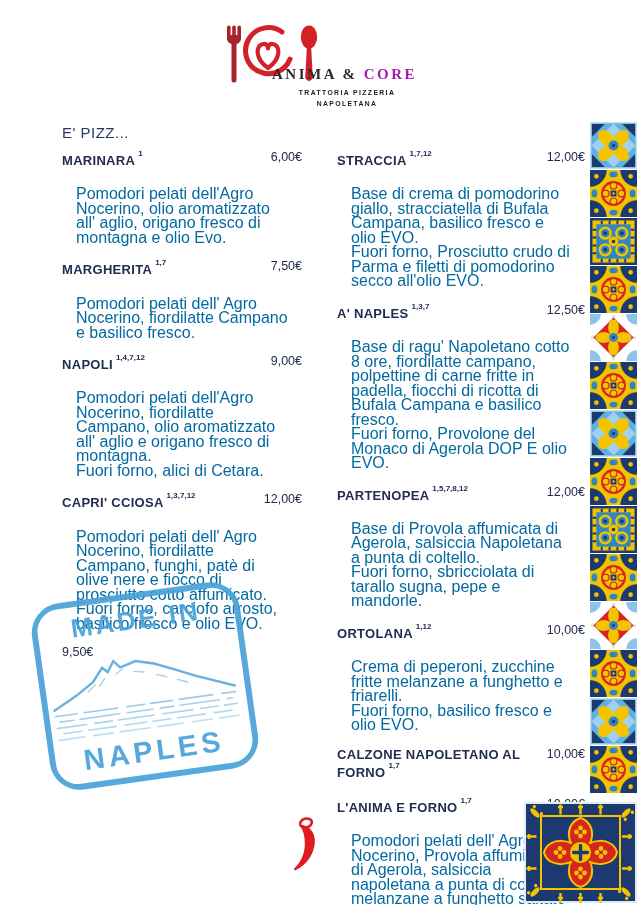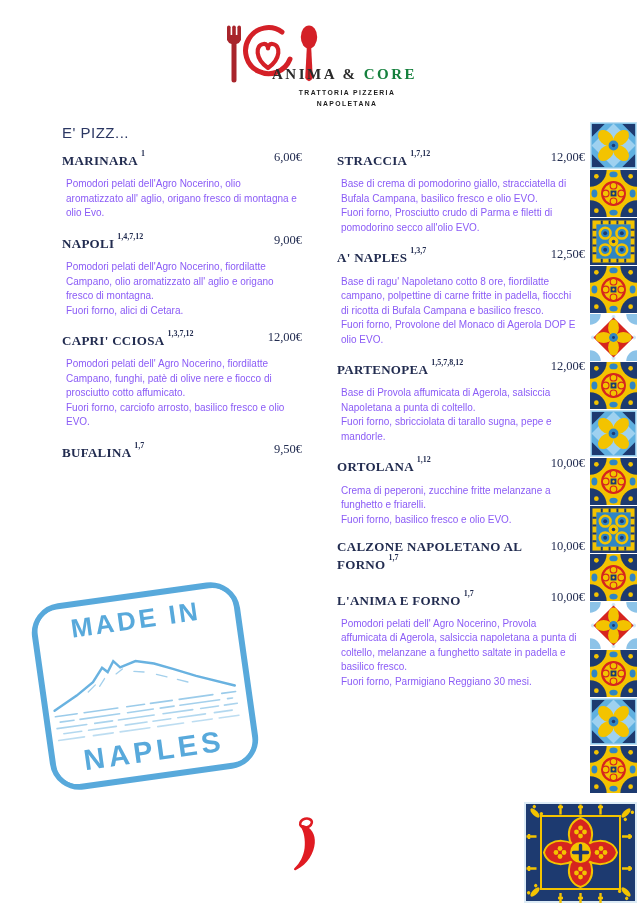--- a/index.html
+++ b/index.html
@@ -5,36 +5,36 @@
   html,body{margin:0;padding:0;background:#ffffff;}
   .page{position:relative;width:640px;height:905px;background:#ffffff;overflow:hidden;
         font-family:"Liberation Sans",sans-serif;}
 
   
   .logo{position:absolute;left:222px;top:24px;width:210px;height:82px;}
   .logo-graphic{position:absolute;left:0;top:0;width:102px;height:62px;}
   .brand{position:absolute;left:50px;top:42px;white-space:nowrap;
          font-family:"Liberation Serif",serif;font-size:15px;font-weight:700;
          letter-spacing:2.5px;color:#2b2b2b;}
-  .brand .core{color:#15803d;}
+  .brand .core{color:#a21caf;}
   .brand-sub{position:absolute;left:58px;top:64px;width:134px;text-align:center;
              font-size:6.8px;font-weight:700;letter-spacing:1.4px;color:#1c1c1c;line-height:1.55;}
 
   
   .section-title{position:absolute;left:62px;top:124px;font-size:15px;color:#2b3763;letter-spacing:.5px;}
   .col{position:absolute;top:150px;}
   .col-left{left:62px;width:240px;}
   .col-right{left:337px;width:248px;}
   .item{margin-bottom:12px;}
-  .item-head{display:flex;justify-content:space-between;align-items:flex-start;font-family:Liberation Serif, serif;}
+  .item-head{display:flex;justify-content:space-between;align-items:flex-start;}
   .item-name{flex:1;margin:0 6px 5px 0;font-size:13px;font-weight:700;color:#222c50;
              letter-spacing:.3px;line-height:15px;}
   .item-name sup{font-size:8px;font-weight:600;color:#222c50;position:relative;top:-4px;margin-left:3px;letter-spacing:0;}
   .price{font-size:12.5px;color:#222c50;white-space:nowrap;line-height:15px;}
-  .desc{margin:4px;font-size:10px;color:#8b5cf6;line-height:14.5px;white-space:pre-line;}
+  .desc{margin:14px;font-size:16px;color:#0369a1;line-height:14.5px;white-space:pre-line;}
 
   
   .tile-strip{position:absolute;left:590px;top:122px;width:47px;display:flex;flex-direction:column;gap:1px;}
   .tile{width:47px;height:47px;display:block;}
   .large-tile{position:absolute;left:524px;top:802px;width:113px;height:101px;}
 
   
   .stamp{position:absolute;left:40px;top:592px;width:210px;height:188px;
          transform:rotate(-8deg);opacity:.92;}
   .stamp-border{position:absolute;inset:0;border:5px solid #4aa2d9;border-radius:30px;}
@@ -186,37 +186,43 @@
   <div class="col col-left">
     <div class="item">
       <div class="item-head">
         <h3 class="item-name"><span>MARINARA</span><sup>1</sup></h3>
         <span class="price">6,00€</span>
       </div>
       <p class="desc">Pomodori pelati dell'Agro Nocerino, olio aromatizzato all' aglio, origano fresco di montagna e olio Evo.</p>
     </div>
     <div class="item">
       <div class="item-head">
+        <h3 class="item-name"><span>MARGHERITA</span><sup>1,7</sup></h3>
+        <span class="price">7,50€</span>
+      </div>
+      <p class="desc">Pomodori pelati dell' Agro Nocerino, fiordilatte Campano e basilico fresco.</p>
+    </div>
+    <div class="item">
+      <div class="item-head">
         <h3 class="item-name"><span>NAPOLI</span><sup>1,4,7,12</sup></h3>
         <span class="price">9,00€</span>
       </div>
       <p class="desc">Pomodori pelati dell'Agro Nocerino, fiordilatte Campano, olio aromatizzato all' aglio e origano fresco di montagna.
 Fuori forno, alici di Cetara.</p>
     </div>
     <div class="item">
       <div class="item-head">
         <h3 class="item-name"><span>CAPRI' CCIOSA</span><sup>1,3,7,12</sup></h3>
         <span class="price">12,00€</span>
       </div>
       <p class="desc">Pomodori pelati dell' Agro Nocerino, fiordilatte Campano, funghi, patè di olive nere e fiocco di prosciutto cotto affumicato.
 Fuori forno, carciofo arrosto, basilico fresco e olio EVO.</p>
     </div>
     <div class="item">
       <div class="item-head">
-        <h3 class="item-name"><span>BUFALINA</span><sup>1,7</sup></h3>
         <span class="price">9,50€</span>
       </div>
     </div>
   </div>
 
   <div class="col col-right">
     <div class="item">
       <div class="item-head">
         <h3 class="item-name"><span>STRACCIA</span><sup>1,7,12</sup></h3>
         <span class="price">12,00€</span>

